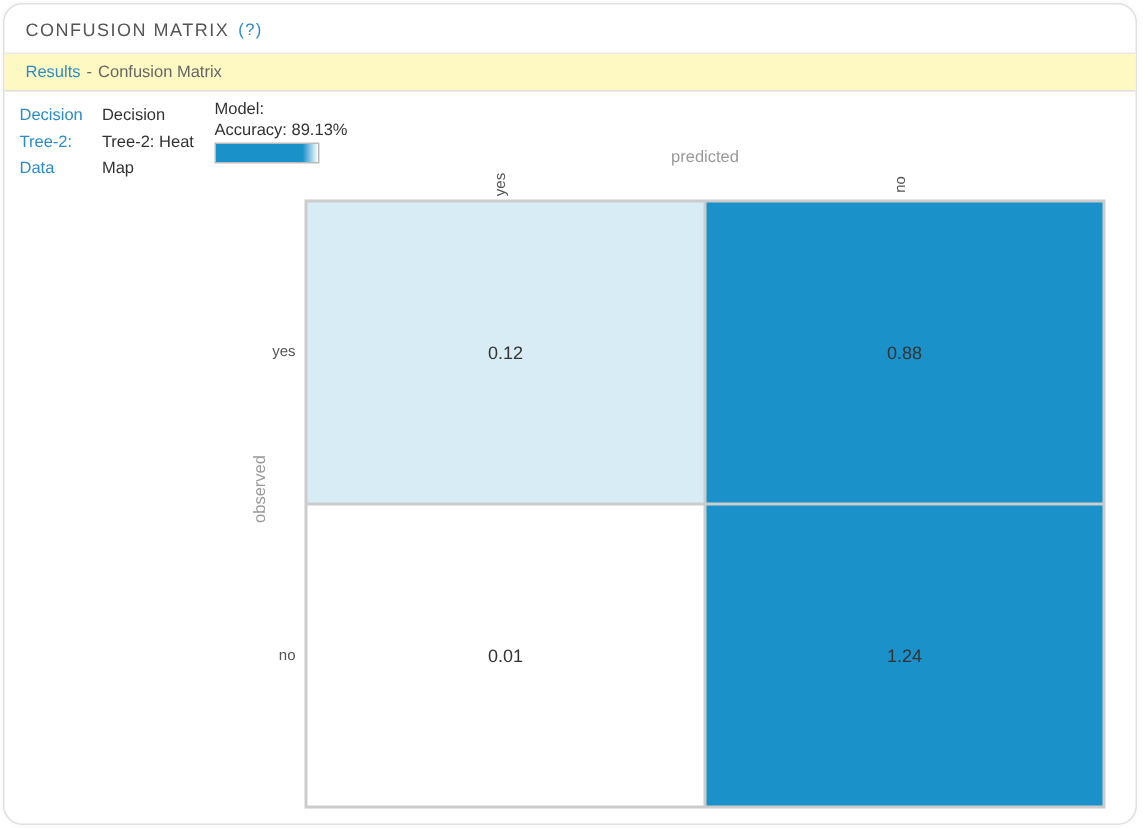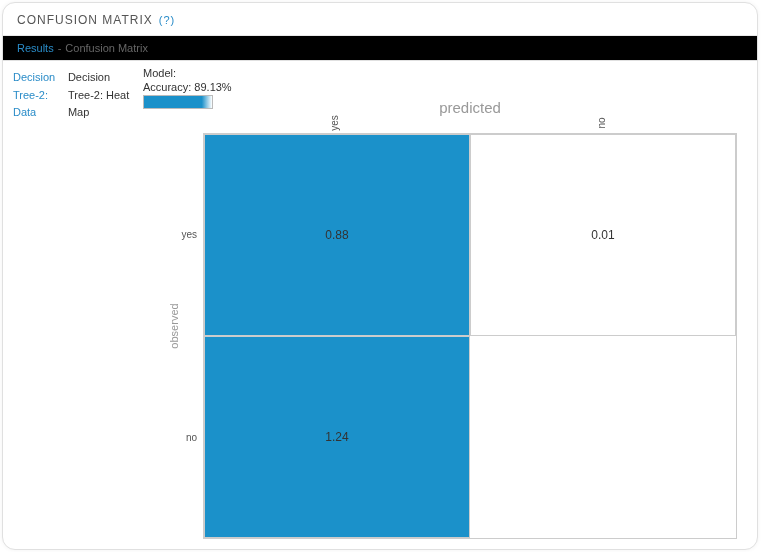--- a/index.html
+++ b/index.html
@@ -33,21 +33,21 @@
       align-items: center;
       gap: 6px;
     }
     .header .title { font-weight: 400; }
     .help-link {
       color: #2a8cc8;
       font-size: 11px;
       cursor: pointer;
     }
     .breadcrumb-bar {
-      background: #000000;
+      background: #fef9c3;
       padding: 6px 14px;
       font-size: 11px;
       border-bottom: 1px solid #e0e0e0;
       display: flex;
       gap: 4px;
       color: #666;
     }
     .breadcrumb-bar .crumb-link { color: #2a8cc8; cursor: pointer; }
     .body {
       display: flex;
@@ -88,21 +88,21 @@
       position: relative;
       flex: 1;
       margin-left: 60px;
     }
     .predicted-label {
       position: absolute;
       top: -14px;
       left: 0;
       right: 0;
       text-align: center;
-      font-size: 15px;
+      font-size: 11px;
       color: #999;
     }
     .col-labels {
       position: absolute;
       top: 2px;
       left: 0;
       right: 0;
       height: 16px;
       display: flex;
     }
@@ -199,20 +199,21 @@
         </div>
 
         <div class="observed-label">observed</div>
 
         <div class="row-labels">
           <div class="row-label">yes</div>
           <div class="row-label">no</div>
         </div>
 
         <div class="matrix">
+          <div class="cell" style="background:#d8ecf5">0.12</div>
           <div class="cell" style="background:#1b91ca">0.88</div>
           <div class="cell" style="background:#ffffff">0.01</div>
           <div class="cell" style="background:#1b91ca">1.24</div>
         </div>
 
       </div>
     </div>
   </div>
 </div>
 

